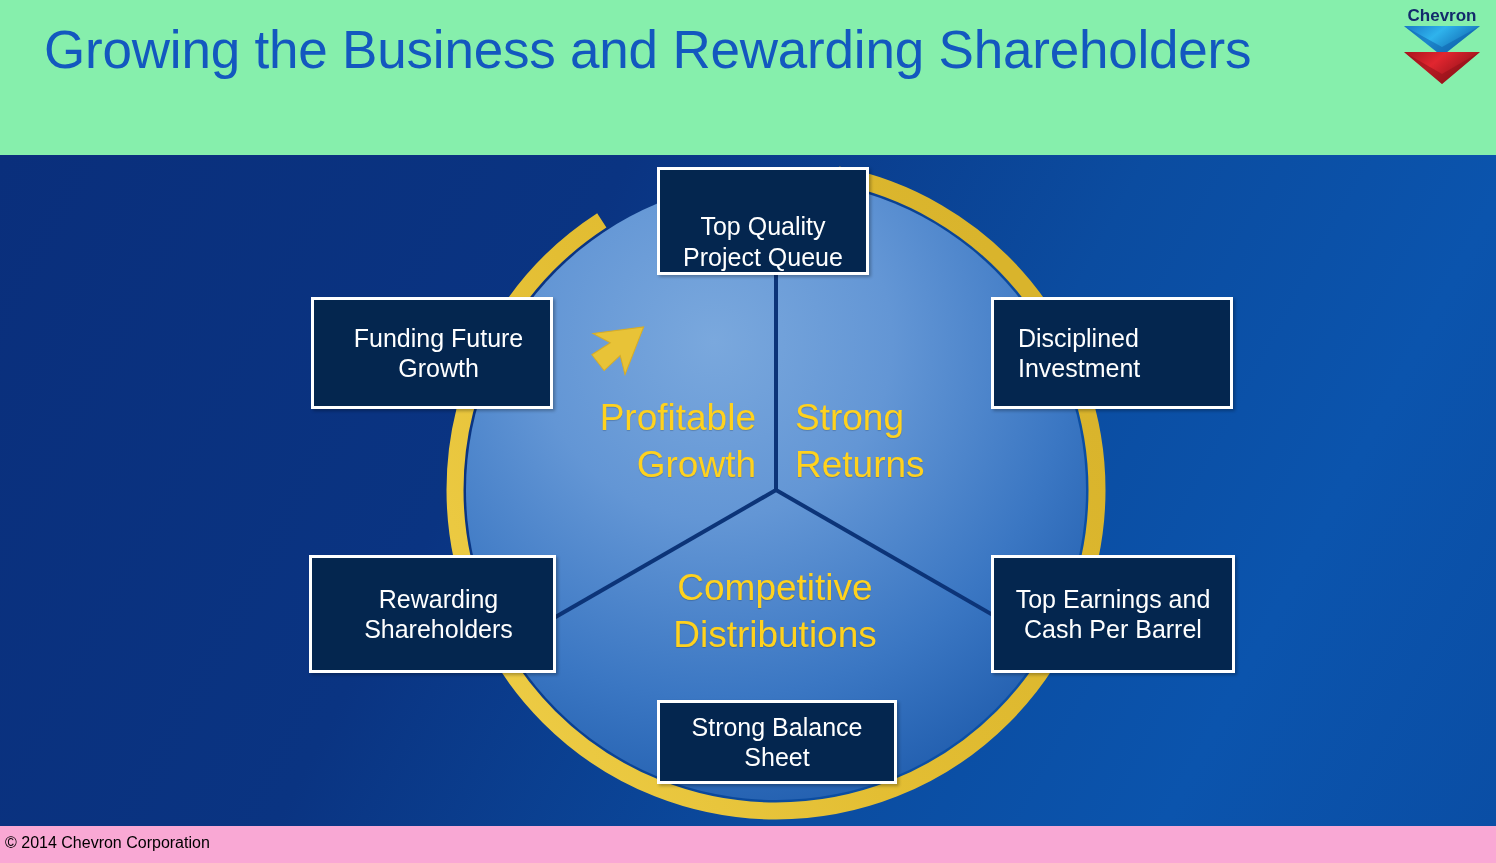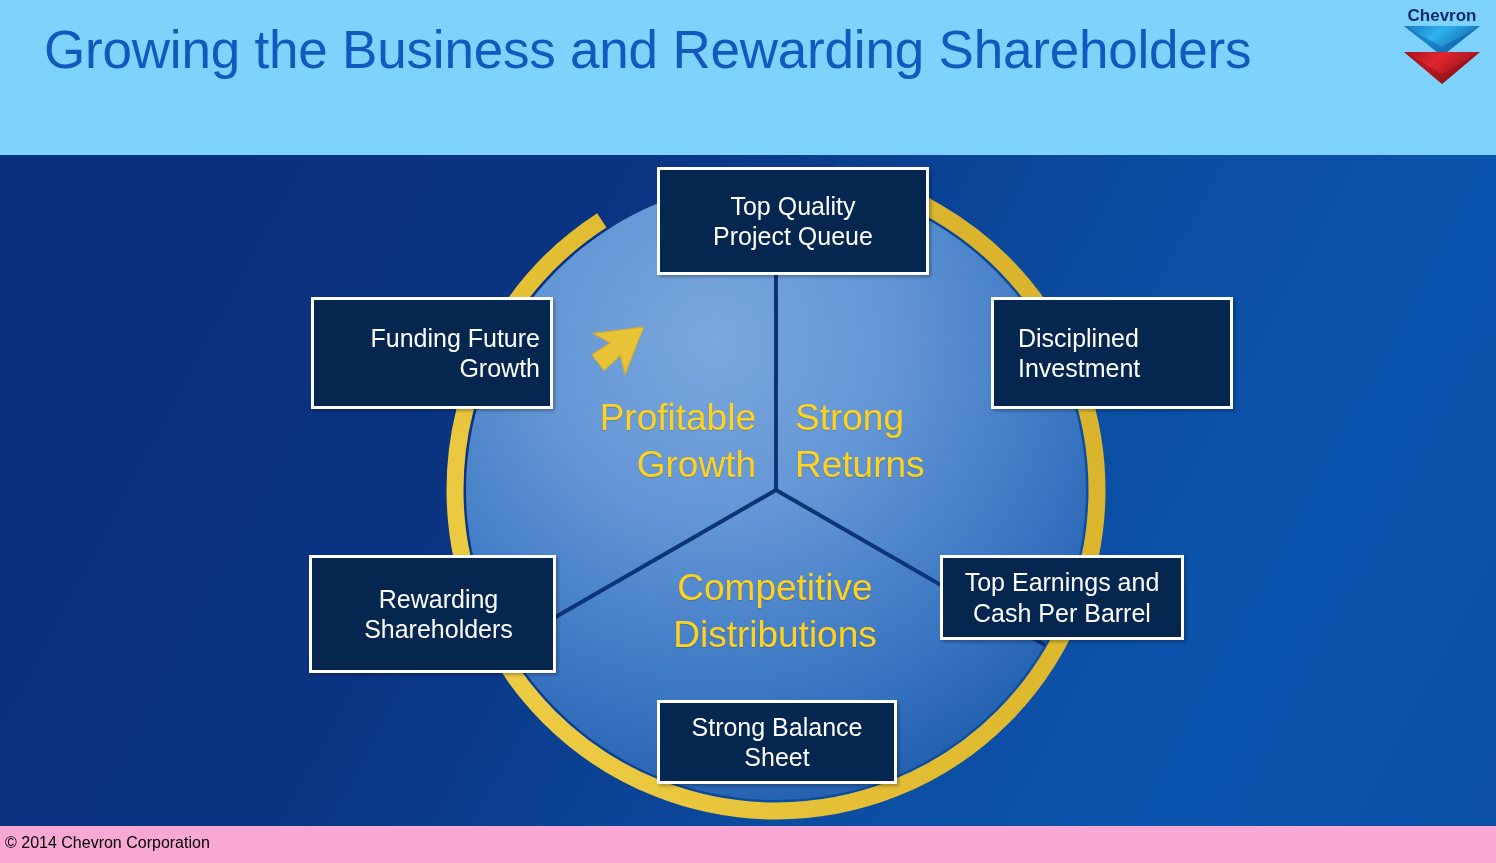--- a/index.html
+++ b/index.html
@@ -7,21 +7,21 @@
   body {
     background:#ffffff;
     font-family:"Liberation Sans", sans-serif;
     overflow:hidden;
     position:relative;
   }
 
   
   #header {
     position:absolute; left:0; top:0; width:1496px; height:155px;
-    background:#7dd3fc;
+    background:#86efac;
   }
   #slide-title {
     position:absolute; left:44px; top:19px;
     font-size:53px; font-weight:400; letter-spacing:-0.2px;
     color:#1358bf; white-space:nowrap;
   }
 
   
   #logo { position:absolute; right:8px; top:2px; width:92px; height:88px; }
   #logo svg { display:block; }
@@ -51,33 +51,33 @@
     background:#04264f;
     border:3px solid #ffffff;
     color:#ffffff;
     font-size:25px; line-height:1.22;
     display:flex; align-items:center;
     white-space:pre-line;
     box-shadow:2px 2px 3px rgba(0,0,0,.28);
   }
   .node .txt { width:100%; padding:0 10px; }
 
-  #node-top-quality      { left:657px; top:12px;  width:272px; height:108px; }
+  #node-top-quality      { left:657px; top:12px;  width:212px; height:108px;align-items:flex-end; }
   #node-top-quality .txt { text-align:center; }
 
   #node-funding-future   { left:311px; top:142px; width:242px; height:112px; }
-  #node-funding-future .txt { text-align:right;padding-left:23px; }
+  #node-funding-future .txt { text-align:center;padding-left:23px; }
 
   #node-disciplined      { left:991px; top:142px; width:242px; height:112px; }
   #node-disciplined .txt { text-align:left; padding-left:24px; }
 
   #node-rewarding        { left:309px; top:400px; width:247px; height:118px;padding-left:12px; }
   #node-rewarding .txt   { text-align:center; }
 
-  #node-top-earnings     { left:940px; top:400px; width:244px; height:85px; }
+  #node-top-earnings     { left:991px; top:400px; width:244px; height:118px; }
   #node-top-earnings .txt{ text-align:center; }
 
   #node-strong-balance   { left:657px; top:545px; width:240px; height:84px; }
   #node-strong-balance .txt { text-align:center; }
 
   
   #footer {
     position:absolute; left:0; top:826px; width:1496px; height:37px;
     background:#f9a8d4;
   }

